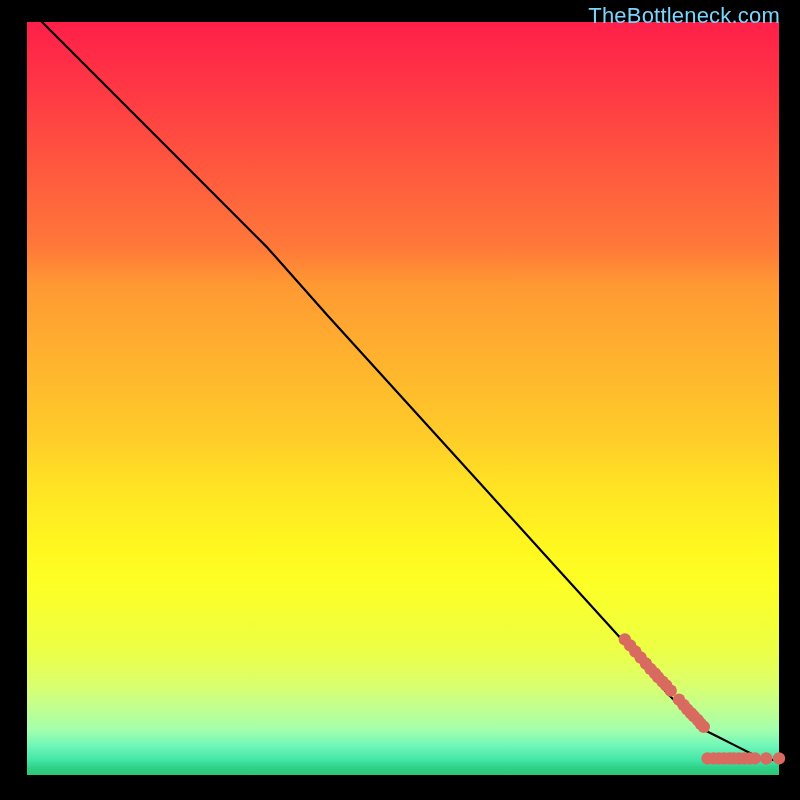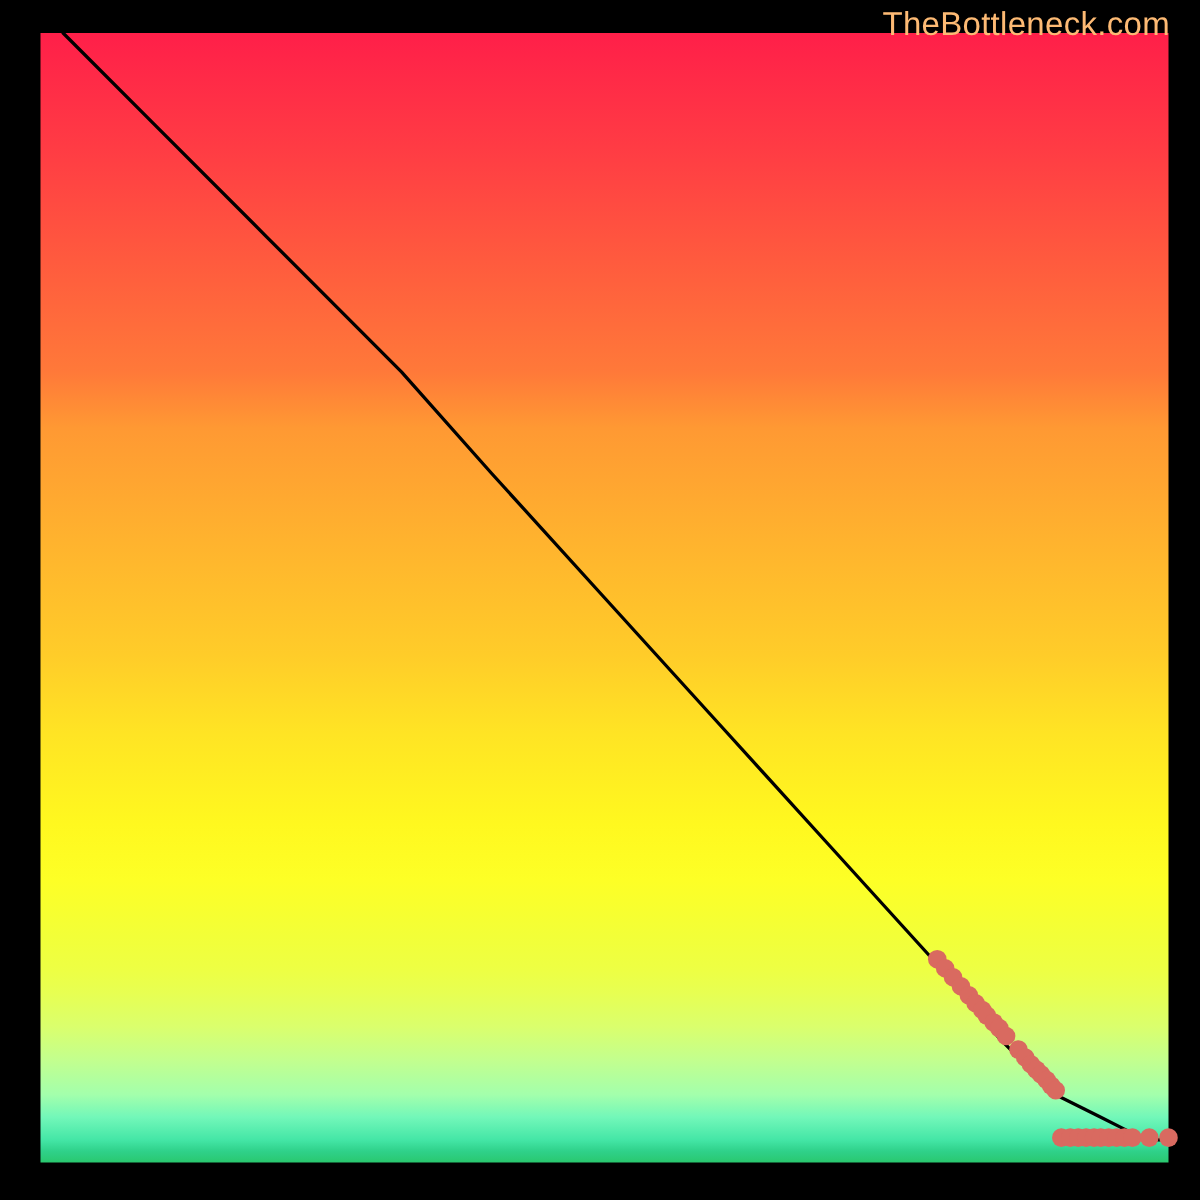--- a/index.html
+++ b/index.html
@@ -38,21 +38,21 @@
       #72f7b9 96%,
       #44e6a6 98%,
       #2fd18a 99%,
       #2ac86f 100%
     );
   }
   .watermark {
     position: absolute;
     top: 3px;
     right: 20px;
-    color: #fdba74;
+    color: #7dd3fc;
     font-size: 22px;
     font-weight: 500;
     letter-spacing: 0.2px;
   }
   svg.overlay {
     position: absolute;
     left: 27px;
     top: 22px;
     width: 752px;
     height: 753px;

